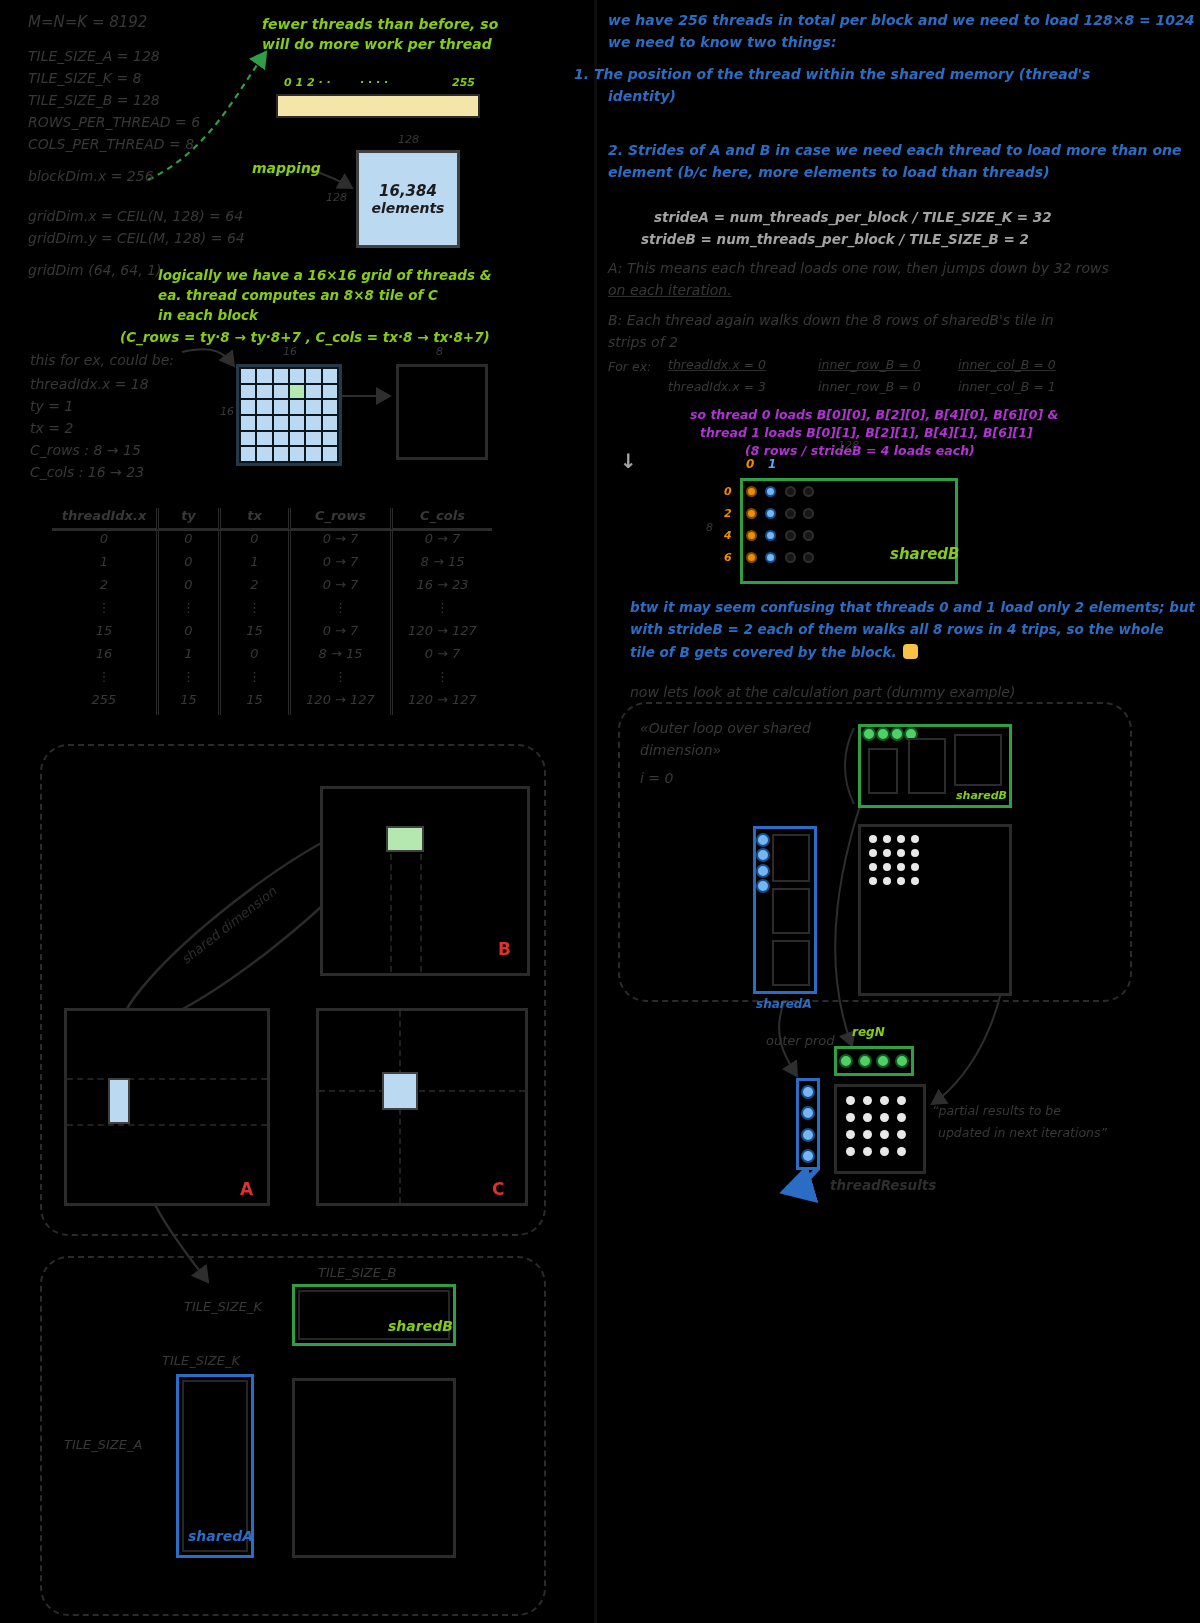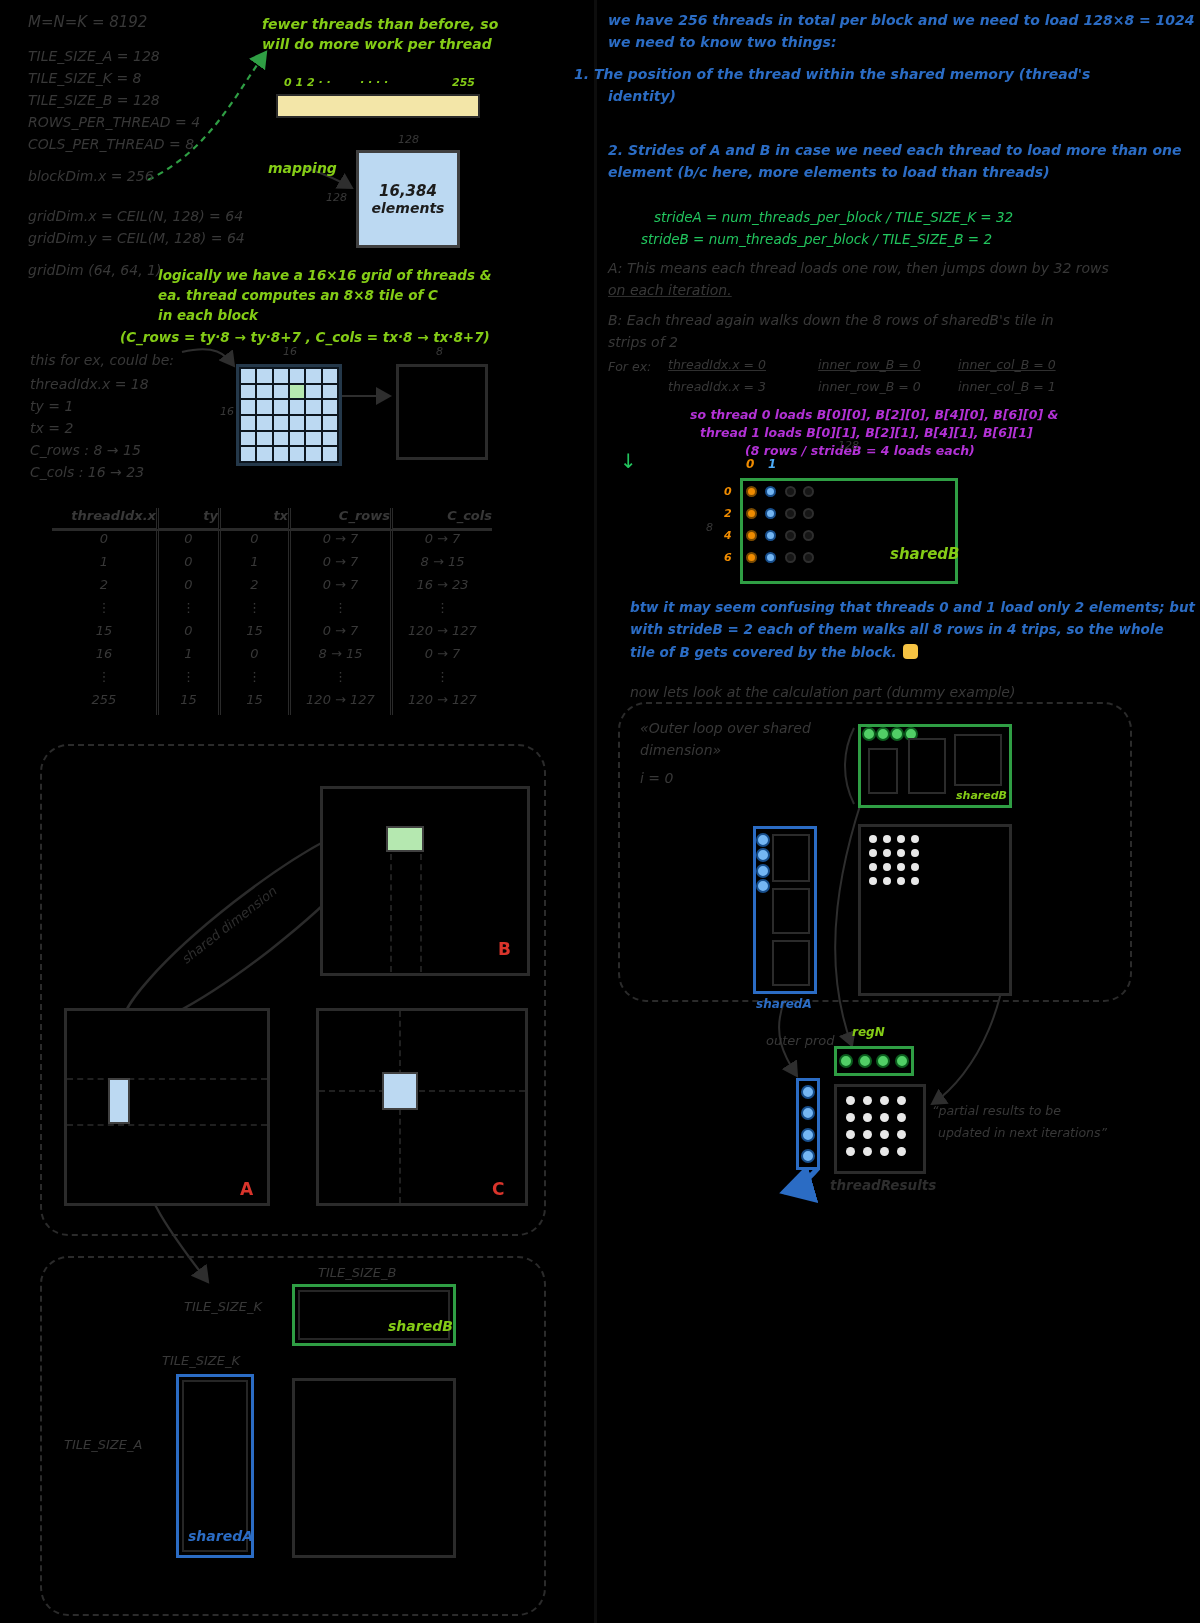--- a/index.html
+++ b/index.html
@@ -3,21 +3,21 @@
 <meta charset="utf-8">
 <style>
   html,body{margin:0;padding:0;background:#000;}
   body{width:1200px;height:1623px;position:relative;font-family:"DejaVu Sans",sans-serif;font-style:italic;overflow:hidden;}
   .t{position:absolute;white-space:nowrap;line-height:1.15;}
   .box{position:absolute;box-sizing:border-box;}
   .gray{color:#383838}
   .dk{color:#2e2e2e}
   .green{color:#84cc16;font-weight:bold}
   .blue{color:#2b6cc4;font-weight:bold}
-  .purple{color:#22c55e;font-weight:normal}
+  .purple{color:#a3a3a3;font-weight:bold}
   .magenta{color:#b332d6;font-weight:bold}
   .red{color:#d9342b;font-weight:bold;font-style:normal}
   .orange{color:#f08c00;font-weight:bold}
   .lblue{color:#4dabf7;font-weight:bold}
   .fs10{font-size:10.5px}.fs11{font-size:11px}.fs12{font-size:12px}.fs125{font-size:12.5px}
   .fs13{font-size:13px}.fs135{font-size:13.5px}.fs14{font-size:14px}.fs15{font-size:15px}.fs17{font-size:17px}
   .dashedbox{border:2px dashed #2b2b2b;border-radius:28px;}
   .mat{border:3px solid #2b2b2b;background:#000;}
   .greenbox{border:3px solid #2f9e44;background:#000;}
   .bluebox{border:3px solid #2b6cc4;background:#000;}
@@ -37,21 +37,21 @@
   .wdots{display:grid;grid-template-columns:repeat(4,auto);}
   .wdots i{border-radius:50%;background:#e8e8e8;display:block;}
   .wdots.big i{width:8px;height:8px;margin:3px;}
   .wdots.small i{width:9px;height:9px;margin:4px;}
   
   .gdots{display:flex;flex-direction:row;align-items:center;justify-content:space-around;}
   .gdots i{width:10px;height:10px;border-radius:50%;background:#51cf66;border:2px solid #0b5e1e;display:block;}
   .bdots{display:flex;flex-direction:column;align-items:center;justify-content:space-around;}
   .bdots i{width:10px;height:10px;border-radius:50%;background:#74b6f3;border:2px solid #174e8c;display:block;}
   .table{position:absolute;display:grid;grid-template-columns:104px 62px 70px 102px 102px;grid-auto-rows:23px;color:#383838;font-size:13px;text-align:center;}
-  .table .hd{font-weight:bold;border-bottom:3px solid #2a2a2a;text-align:right;}
+  .table .hd{font-weight:bold;border-bottom:3px solid #2a2a2a;}
   .table .sep{border-left:3px double #2a2a2a;}
   .emoji{display:inline-block;width:15px;height:15px;background:#f6c343;border-radius:4px;margin-left:6px;vertical-align:-2px;}
   .u{text-decoration:underline;text-decoration-color:#2f2f2f;}
   svg.lines{position:absolute;left:0;top:0;pointer-events:none;}
 </style>
 </head>
 <body>
 
 <svg class="lines" width="1200" height="1623">
   <defs>
@@ -79,36 +79,36 @@
   <path d="M1006,906 C1016,1000 975,1075 932,1104" fill="none" stroke="#2e2e2e" stroke-width="2" marker-end="url(#ah-gray)"></path>
   <path d="M818,1168 C806,1182 798,1188 784,1192" fill="none" stroke="#2b6cc4" stroke-width="5" marker-end="url(#ah-blue)"></path>
 </svg>
 
 <div class="box" style="left:594px;top:0;width:3px;height:1623px;background:#0d0d0d"></div>
 
 <div class="t gray fs15" style="left:28px;top:14px">M=N=K = 8192</div>
 <div class="t gray fs14" style="left:28px;top:48px">TILE_SIZE_A = 128</div>
 <div class="t gray fs14" style="left:28px;top:70px">TILE_SIZE_K = 8</div>
 <div class="t gray fs14" style="left:28px;top:92px">TILE_SIZE_B = 128</div>
-<div class="t gray fs14" style="left:28px;top:114px">ROWS_PER_THREAD = 4</div>
+<div class="t gray fs14" style="left:28px;top:114px">ROWS_PER_THREAD = 6</div>
 <div class="t gray fs14" style="left:28px;top:136px">COLS_PER_THREAD = 8</div>
 <div class="t gray fs14" style="left:28px;top:168px">blockDim.x = 256</div>
 <div class="t gray fs14" style="left:28px;top:208px">gridDim.x = CEIL(N, 128) = 64</div>
 <div class="t gray fs14" style="left:28px;top:230px">gridDim.y = CEIL(M, 128) = 64</div>
 <div class="t gray fs14" style="left:28px;top:262px">gridDim (64, 64, 1)</div>
 
 <div class="t green fs14" style="left:262px;top:16px">fewer threads than before, so</div>
 <div class="t green fs14" style="left:262px;top:36px">will do more work per thread</div>
 
 <div class="t green fs11" style="left:284px;top:77px">0 1 2 · ·</div>
 <div class="t green fs11" style="left:360px;top:77px">· · · ·</div>
 <div class="t green fs11" style="left:452px;top:77px">255</div>
 <div class="box bar" style="left:276px;top:94px;width:204px;height:24px"></div>
 
-<div class="t green fs14" style="left:268px;top:160px">mapping</div>
+<div class="t green fs14" style="left:252px;top:160px">mapping</div>
 
 <div class="t gray fs11" style="left:398px;top:134px">128</div>
 <div class="t gray fs11" style="left:326px;top:192px">128</div>
 <div class="box tile tile-blue" style="left:356px;top:150px;width:104px;height:98px;border-width:3px;display:flex;flex-direction:column;align-items:center;justify-content:center;color:#1c1c1c;font-weight:bold">
   <span class="fs15">16,384</span>
   <span class="fs14">elements</span>
 </div>
 
 <div class="t green fs135" style="left:158px;top:268px">logically we have a 16×16 grid of threads &amp;</div>
 <div class="t green fs135" style="left:158px;top:288px">ea. thread computes an 8×8 tile of C</div>

